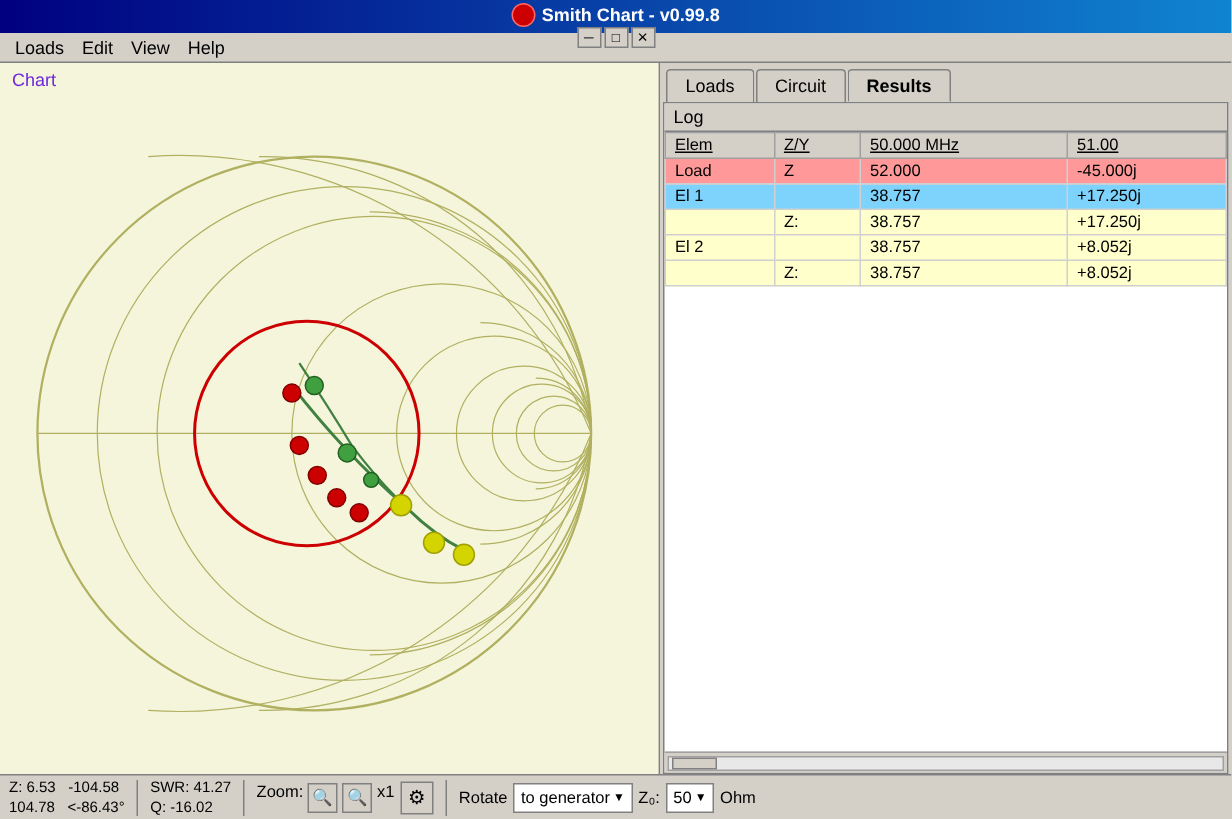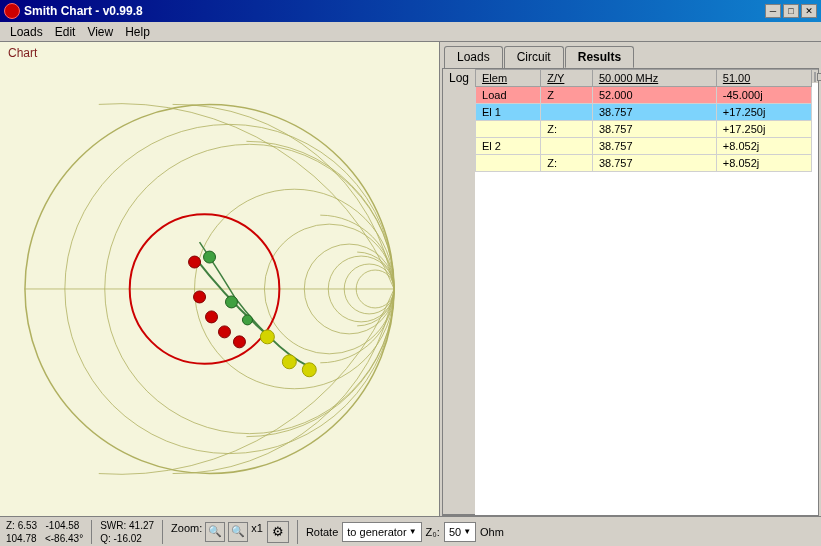--- a/index.html
+++ b/index.html
@@ -12,20 +12,21 @@
       overflow: hidden;
     }
     .title-bar {
       background: linear-gradient(to right, #000080, #1084d0);
       color: white;
       display: flex;
       align-items: center;
       justify-content: space-between;
       padding: 2px 4px;
       height: 22px;
+      flex-direction: column;
     }
     .title-bar-left {
       display: flex;
       align-items: center;
       gap: 4px;
     }
     .title-icon {
       width: 16px;
       height: 16px;
       background: #cc0000;
@@ -73,21 +74,21 @@
       width: 440px;
       background: #f5f5dc;
       position: relative;
       border-right: 1px solid #808080;
     }
     .chart-label {
       position: absolute;
       top: 4px;
       left: 8px;
       font-size: 12px;
-      color: #7f1d1d;
+      color: #6d28d9;
       z-index: 10;
     }
     .right-panel {
       flex: 1;
       background: #d4d0c8;
       display: flex;
       flex-direction: column;
     }
     .tabs-row {
       display: flex;
@@ -110,21 +111,21 @@
       font-weight: bold;
       position: relative;
       z-index: 2;
     }
     .tab-content {
       flex: 1;
       background: white;
       border: 1px solid #808080;
       margin: 0 2px;
       display: flex;
-      flex-direction: row;
+      flex-direction: column;
     }
     .log-header {
       padding: 2px 6px;
       font-size: 12px;
       background: #d4d0c8;
       border-bottom: 1px solid #808080;
     }
     .table-area {
       flex: 1;
       overflow-y: auto;

